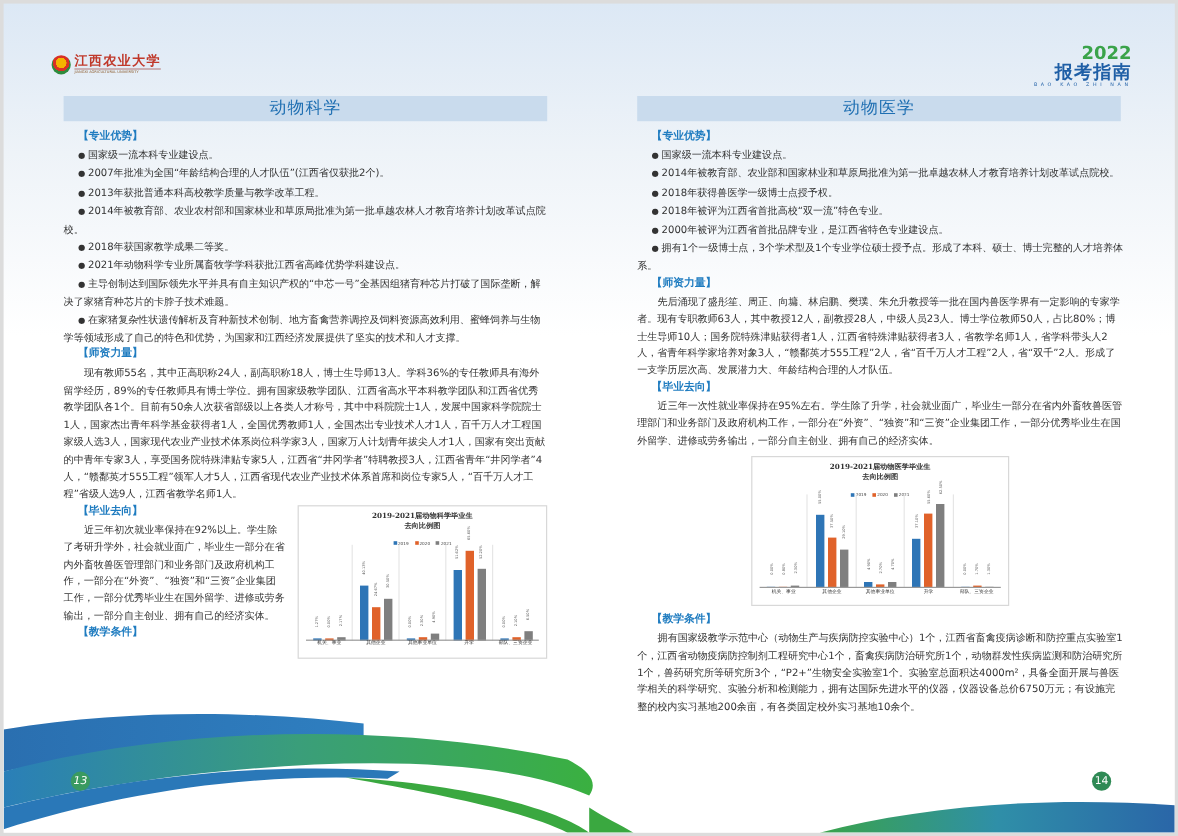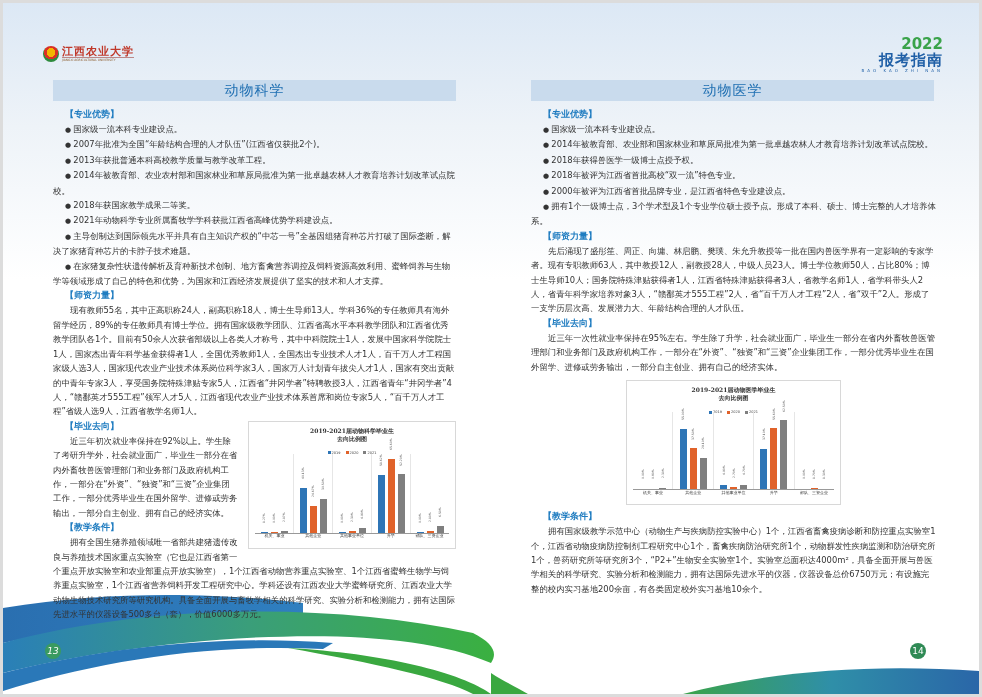--- a/index.html
+++ b/index.html
@@ -54,21 +54,21 @@
   .group { flex: 1; display: flex; justify-content: center; align-items: flex-end; gap: 3px; border-left: 1px solid #e6e6e6; position: relative; }
   .group:first-child { border-left: none; }
   .bar { width: 7px; position: relative; }
   .bar-label { position: absolute; bottom: 100%; left: 50%; transform: translateX(-50%) rotate(-90deg); transform-origin: center; font-size: 3px; color: #555; white-space: nowrap; margin-bottom: 7px; }
   .axis { position: absolute; left: 6px; right: 6px; bottom: 14px; height: 1px; background: #999; }
   .cats { position: absolute; left: 6px; right: 6px; bottom: 4px; display: flex; }
   .cats div { flex: 1; text-align: center; font-size: 4px; color: #333; }
 
   .waves { position: absolute; left: 0; top: 0; width: 976px; height: 691px; pointer-events: none; }
   .page-num { position: absolute; top: 640px; width: 16px; height: 16px; border-radius: 50%; background: #2f8a55; color: #fff; font-size: 9px; text-align: center; line-height: 16px; }
-  .left .page-num { left: 42px; background: #3a9a60; font-style: italic; }
+  .left .page-num { left: 56px; background: #3a9a60; font-style: italic; }
   .right .page-num { left: 419px; }
 </style>
 </head>
 <body>
 
 <div class="spread">
 
   <svg class="waves" viewBox="0 0 976 691" preserveAspectRatio="none">
     <defs>
       <linearGradient id="gBlue" x1="0" y1="0" x2="1" y2="0">
@@ -204,21 +204,20 @@
               <div>升学</div>
               <div>部队、三资企业</div>
             </div>
         </div>
       </div>
 
       <div class="heading">【毕业去向】</div>
       <div class="para">近三年初次就业率保持在92%以上。学生除了考研升学外，社会就业面广，毕业生一部分在省内外畜牧兽医管理部门和业务部门及政府机构工作，一部分在“外资”、“独资”和“三资”企业集团工作，一部分优秀毕业生在国外留学、进修或劳务输出，一部分自主创业、拥有自己的经济实体。</div>
 
       <div class="heading">【教学条件】</div>
-      <div class="para">拥有全国生猪养殖领域唯一省部共建猪遗传改良与养殖技术国家重点实验室（它也是江西省第一个重点开放实验室和农业部重点开放实验室），1个江西省动物营养重点实验室、1个江西省蜜蜂生物学与饲养重点实验室，1个江西省营养饲料开发工程研究中心。学科还设有江西农业大学蜜蜂研究所、江西农业大学动物生物技术研究所等研究机构。具备全面开展与畜牧学相关的科学研究、实验分析和检测能力，拥有达国际先进水平的仪器设备500多台（套），价值6000多万元。</div>
     </div>
 
     <div class="page-num">13</div>
   </div>
 
   <div class="page right">
     <div class="brand">
       <div class="brand-year">2022</div>
       <div class="brand-title">报考指南</div>
       <div class="brand-pinyin">BAO KAO ZHI NAN</div>

